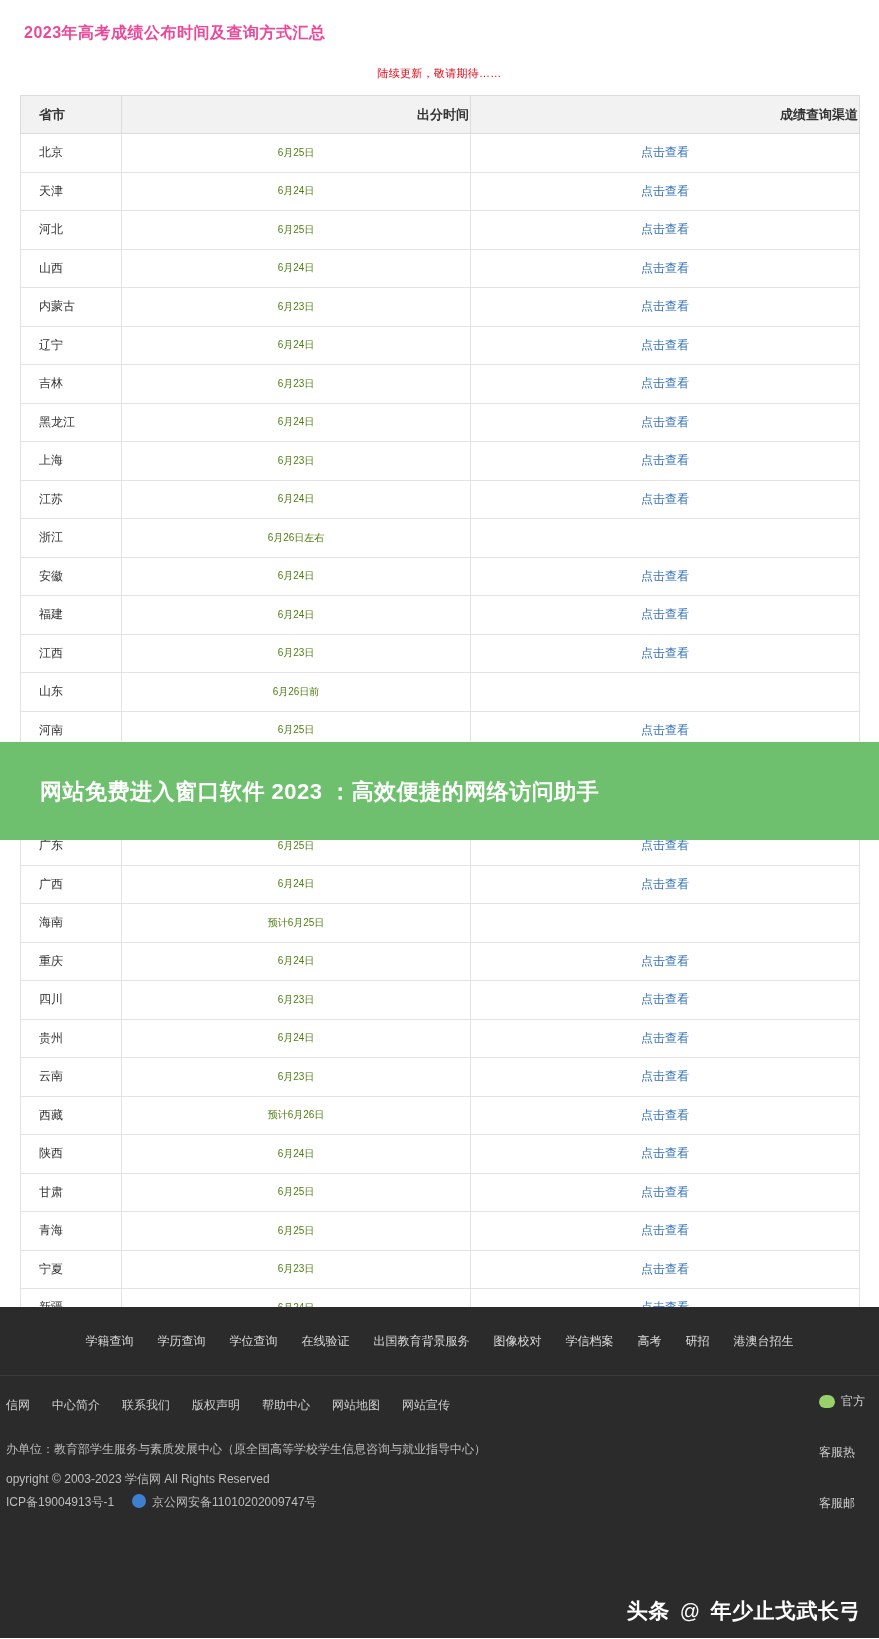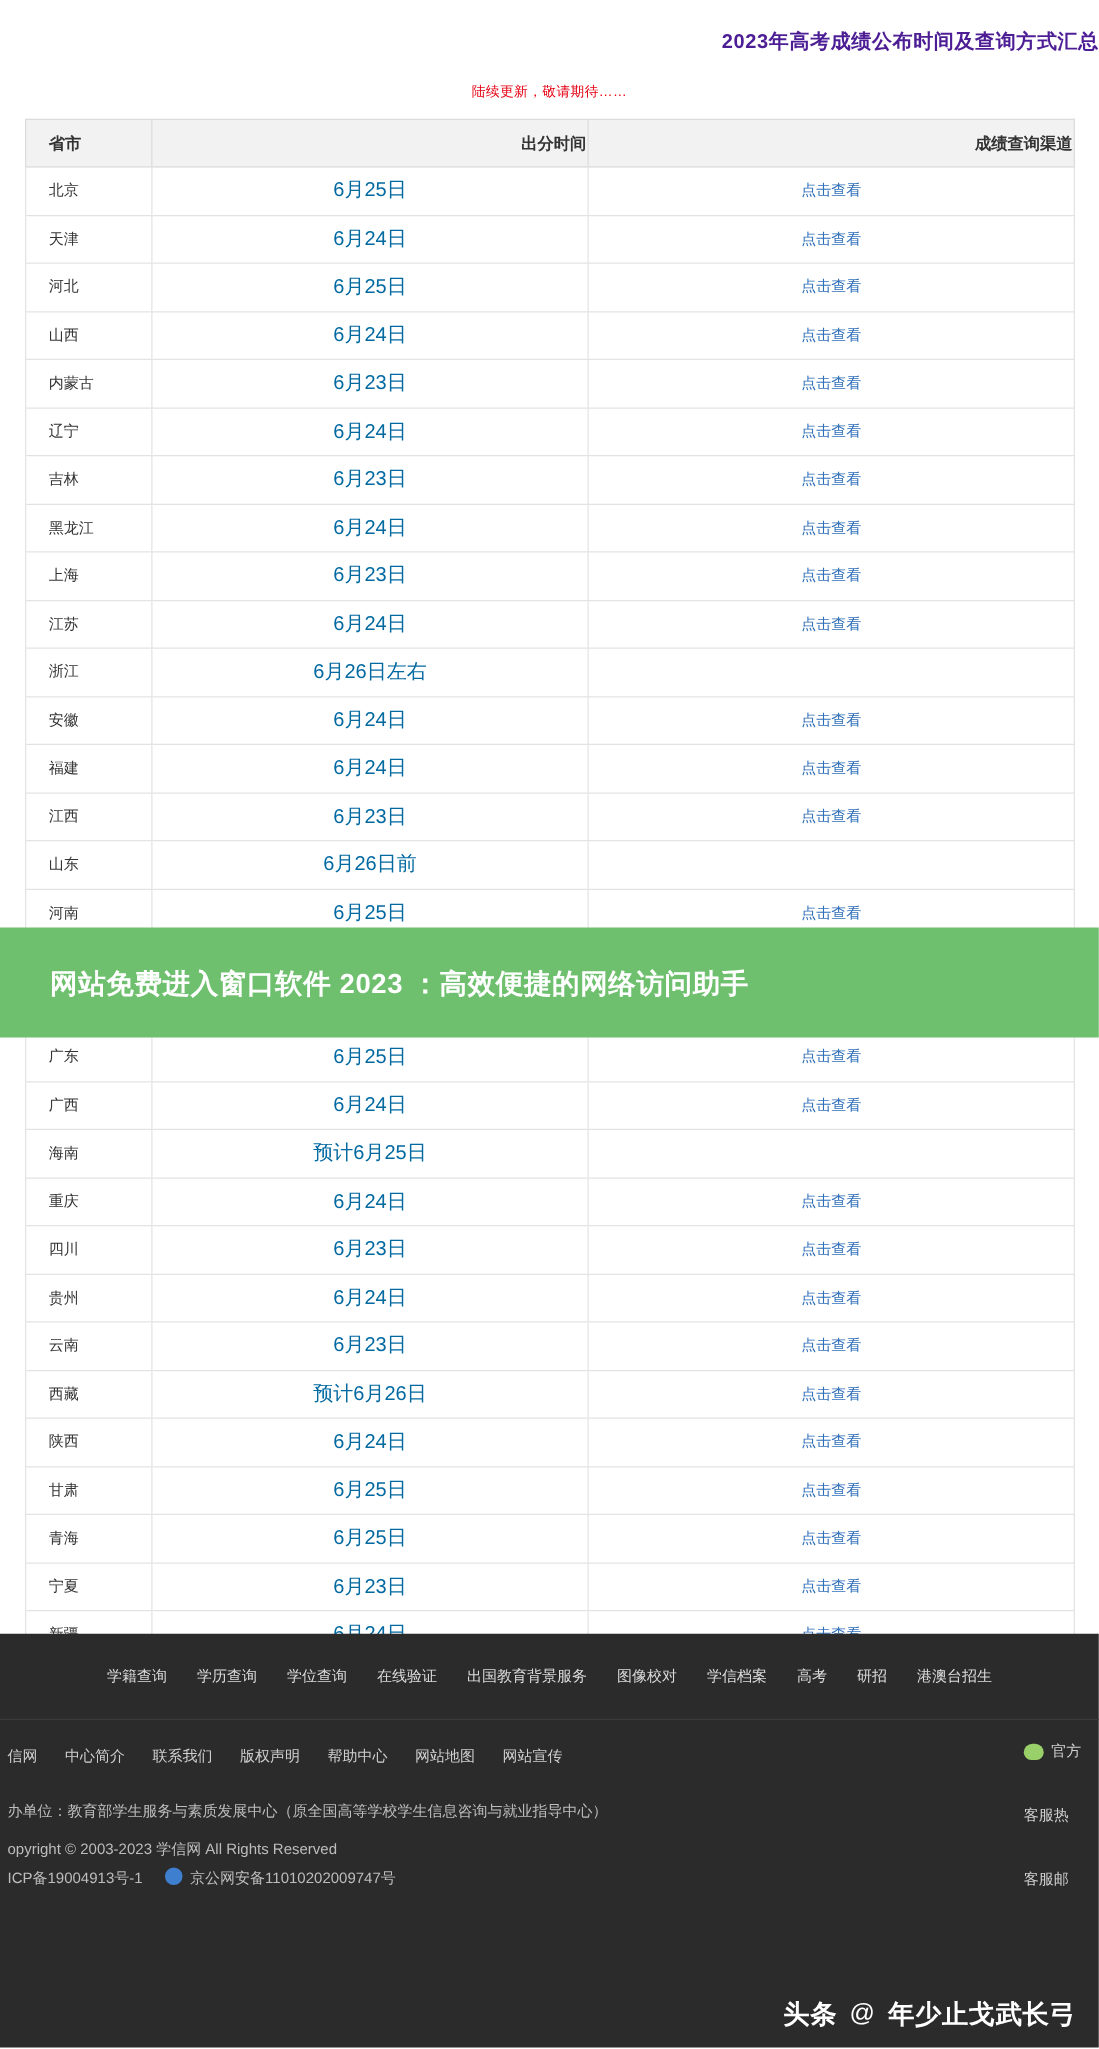--- a/index.html
+++ b/index.html
@@ -16,26 +16,27 @@
   }
   .page {
     position: relative;
     width: 879px;
     height: 1639px;
     background: #fff;
   }
 
   
   .doc-title {
-    text-align: right;
+    text-align: left;
     font-size: 16px;
     font-weight: bold;
-    color: #4c1d95;
+    color: #ec4899;
     padding-top: 23px;
     letter-spacing: 0.5px;
+    margin-left: 24px;
   }
   .doc-subtitle {
     text-align: center;
     font-size: 11px;
     color: #e60012;
     padding-top: 22px;
     padding-bottom: 14px;
     letter-spacing: 0.3px;
   }
 
@@ -72,22 +73,22 @@
     color: #333;
     text-align: center;
   }
   table.score-table tbody td.prov {
     text-align: left;
     padding-left: 18px;
     color: #333;
     font-size: 12px;
   }
   table.score-table tbody td.date {
-    color: #0369a1;
-    font-size: 16px;
+    color: #4d7c0f;
+    font-size: 10px;
   }
   table.score-table tbody td.link {
     color: #2f6fba;
     font-size: 12px;
     cursor: pointer;
   }
 
   
   .editor-line {
     text-align: right;
@@ -95,21 +96,21 @@
     color: #555;
     padding: 14px 24px 0 0;
   }
 
   
   .overlay-banner {
     position: absolute;
     left: 0;
     top: 742px;
     width: 879px;
-    height: 88px;
+    height: 98px;
     background: #6ec06e;
     display: flex;
     align-items: center;
     box-sizing: border-box;
     padding: 0 40px;
   }
   .overlay-banner .txt {
     color: #ffffff;
     font-size: 22px;
     font-weight: bold;

